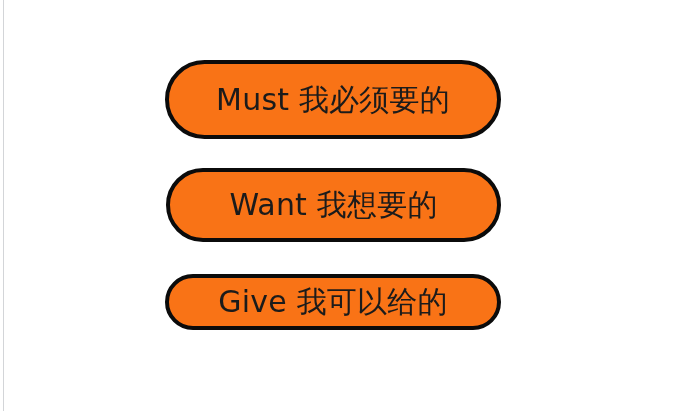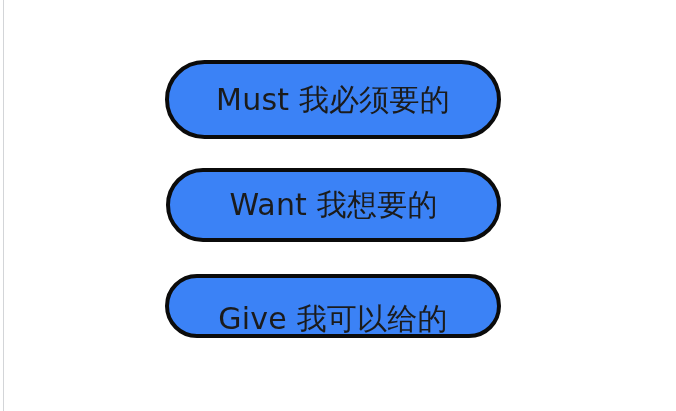--- a/index.html
+++ b/index.html
@@ -33,21 +33,21 @@
     width: 676px;
     height: 411px;
     display: flex;
     flex-direction: column;
     align-items: center;
     justify-content: flex-start;
   }
 
   .pill-button {
     box-sizing: border-box;
-    background: #3b82f6;
+    background: #f97316;
     border: 4px solid #0b0b0b;
     border-radius: 999px;
     display: flex;
     align-items: center;
     justify-content: center;
     padding: 0 26px;
     cursor: pointer;
     user-select: none;
   }
 
@@ -74,22 +74,21 @@
     top: 168px;
     width: 335px;
     height: 74px;
     text-align: center;
   }
   #pill-give {
     position: absolute;
     left: 165px;
     top: 274px;
     width: 336px;
-    height: 64px;
-    align-items: flex-end;
+    height: 56px;
   }
 </style>
 </head>
 <body>
 
 <div id="frame-edge"></div>
 
 <div id="button-stack">
 
   <div class="pill-button" id="pill-must">

